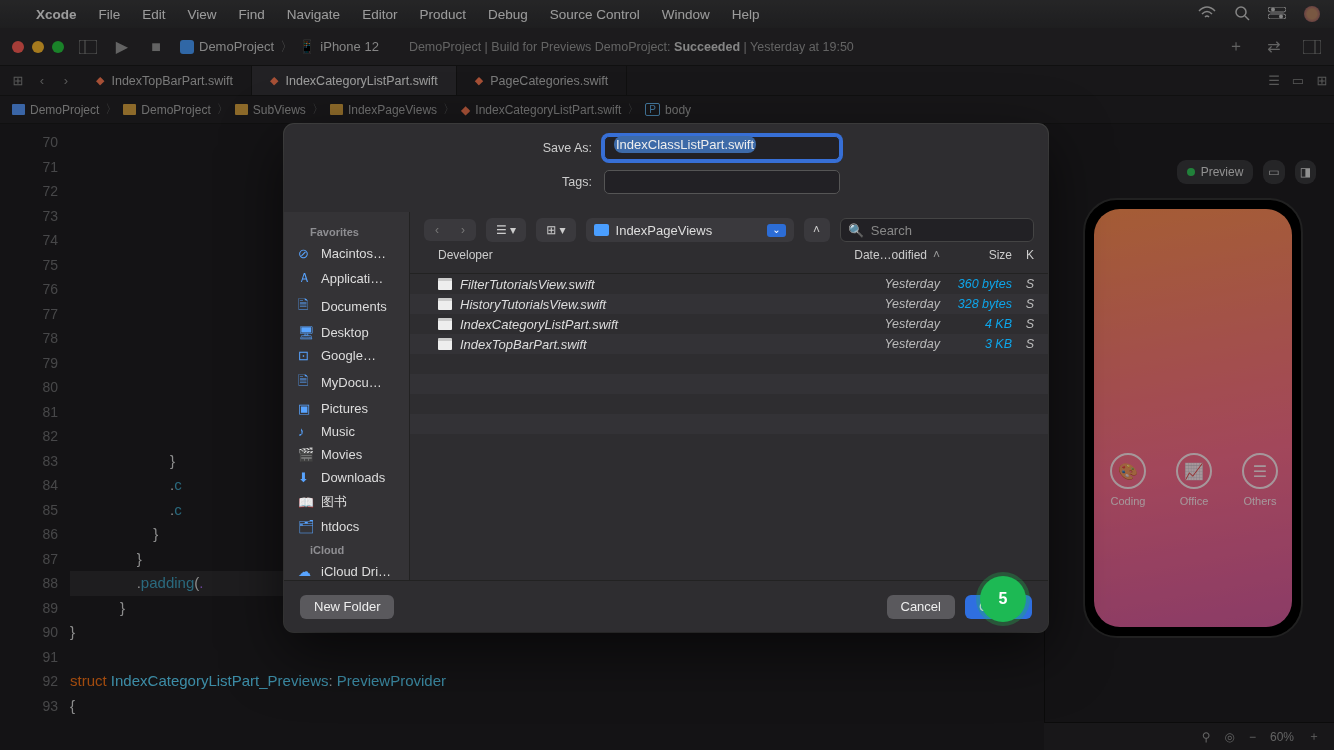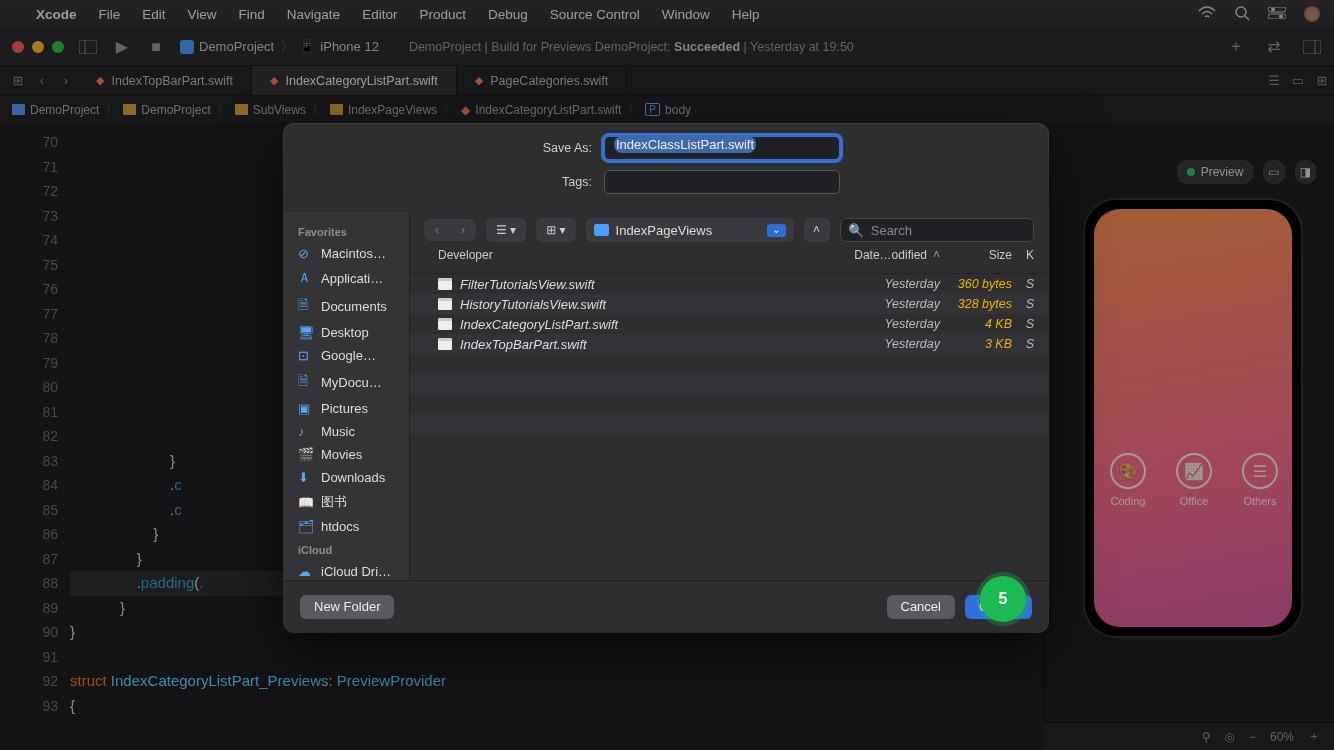--- a/index.html
+++ b/index.html
@@ -66,21 +66,21 @@
 
 
 .dialog { position:absolute; z-index:50; top:124px; left:284px; width:764px; height:508px; background:#2e2d30; border-radius:10px; box-shadow:0 20px 60px rgba(0,0,0,0.6), 0 0 0 1px #444; display:flex; flex-direction:column; overflow:hidden; }
 .dlg-top { padding:12px 18px 4px; }
 .dlg-row { display:flex; align-items:center; justify-content:flex-end; gap:12px; margin-bottom:10px; }
 .dlg-row label { font-size:12.5px; color:#ccc; width: auto; text-align:right;}
 .dlg-row .field { width:236px; height:24px; background:#222125; border:1px solid #555; border-radius:5px; padding:0 9px; font-size:13px; color:#eee; }
 .dlg-row .field.focus { box-shadow:0 0 0 3px #376fd6; border-color:#376fd6; }
 .dlg-body { flex:1; display:flex; min-height:0; margin-top: 4px; }
 .sidebar { width:126px; background:#343336; border-right:1px solid #222; overflow-y:auto; padding:8px 0; }
-.sidebar .hdr { font-size:11px; color:#8e8e92; font-weight:600; padding:6px 14px 4px; }
+.sidebar .hdr { font-size:11px; color:#8e8e92; font-weight:600; padding:6px 26px 4px; }
 .sidebar .item { display:flex; align-items:center; gap:8px; padding:4px 14px; font-size:13px; color:#ddd; white-space:nowrap; overflow:hidden; text-overflow:ellipsis;}
 .sidebar .item .ic { width:15px; color:#58a4ff; font-size:13px; display:inline-flex; }
 .main { flex:1; display:flex; flex-direction:column; }
 .main-tbar { height:36px; display:flex; align-items:center; gap:10px; padding:0 14px; }
 .navbtns { display:flex; background:#3a393d; border-radius:6px; overflow:hidden; }
 .navbtns span { width:26px; height:22px; display:flex; align-items:center; justify-content:center; color:#777; font-size:12px;}
 .seg-ctrl { display:flex; background:#3a393d; border-radius:6px; padding:3px; gap:3px;}
 .seg-ctrl span { padding:2px 7px; border-radius:4px; color:#ccc; font-size:12px; display:flex; align-items:center; gap:4px;}
 .pathbtn { background:#3a393d; border-radius:6px; height:24px; display:flex; align-items:center; padding:0 8px; gap:7px; font-size:13px; color:#ddd; flex:0 0 208px; }
 .pathbtn .fld { width:15px; height:12px; background:#4a9eff; border-radius:2px; }
@@ -94,21 +94,21 @@
 .filehdr .col-s { width:72px; text-align:right; }
 .filehdr .col-k { width:22px; text-align:right; }
 .filehdr .sortic { margin-left:6px; color:#999; }
 
 .files { flex:1; overflow:auto; }
 .frow { height:20px; display:flex; align-items:center; padding:0 14px 0 28px; font-size:13px; color:#ddd;font-style:italic; }
 .frow:nth-child(even){ background:#333236; }
 .frow .fic { margin-right:8px; width:14px; height:12px; background:#eee; border-radius:1px; display:inline-block; border-top:3px solid #ccc; }
 .frow .fn { flex:1; }
 .frow .fm { width:90px; text-align:right; color:#bbb; font-size:12.5px; }
-.frow .fs { width:72px; text-align:right; color:#eab308; font-size:12.5px; }
+.frow .fs { width:72px; text-align:right; color:#0ea5e9; font-size:12.5px; }
 .frow .fk { width:22px; text-align:right; color:#bbb; font-size:12.5px; }
 
 .dlg-foot { height:52px; display:flex; align-items:center; padding:0 16px; gap:10px; border-top:1px solid #222;}
 .btn { height:24px; padding:0 14px; border-radius:6px; background:#5a595d; color:#eee; font-size:13px; display:flex; align-items:center; border:none;text-align:right; }
 .btn.primary { background:#2f6fe0; }
 .dlg-foot .spacer { flex:1; }
 .cursor-badge { width:46px; height:46px; border-radius:50%; background:#1db954; display:flex; align-items:center; justify-content:center; color:#fff; font-size:16px; font-weight:600; position:absolute; right:22px; bottom:10px; box-shadow:0 0 0 4px rgba(29,185,84,0.3);}
 </style>
 </head>
 <body>

